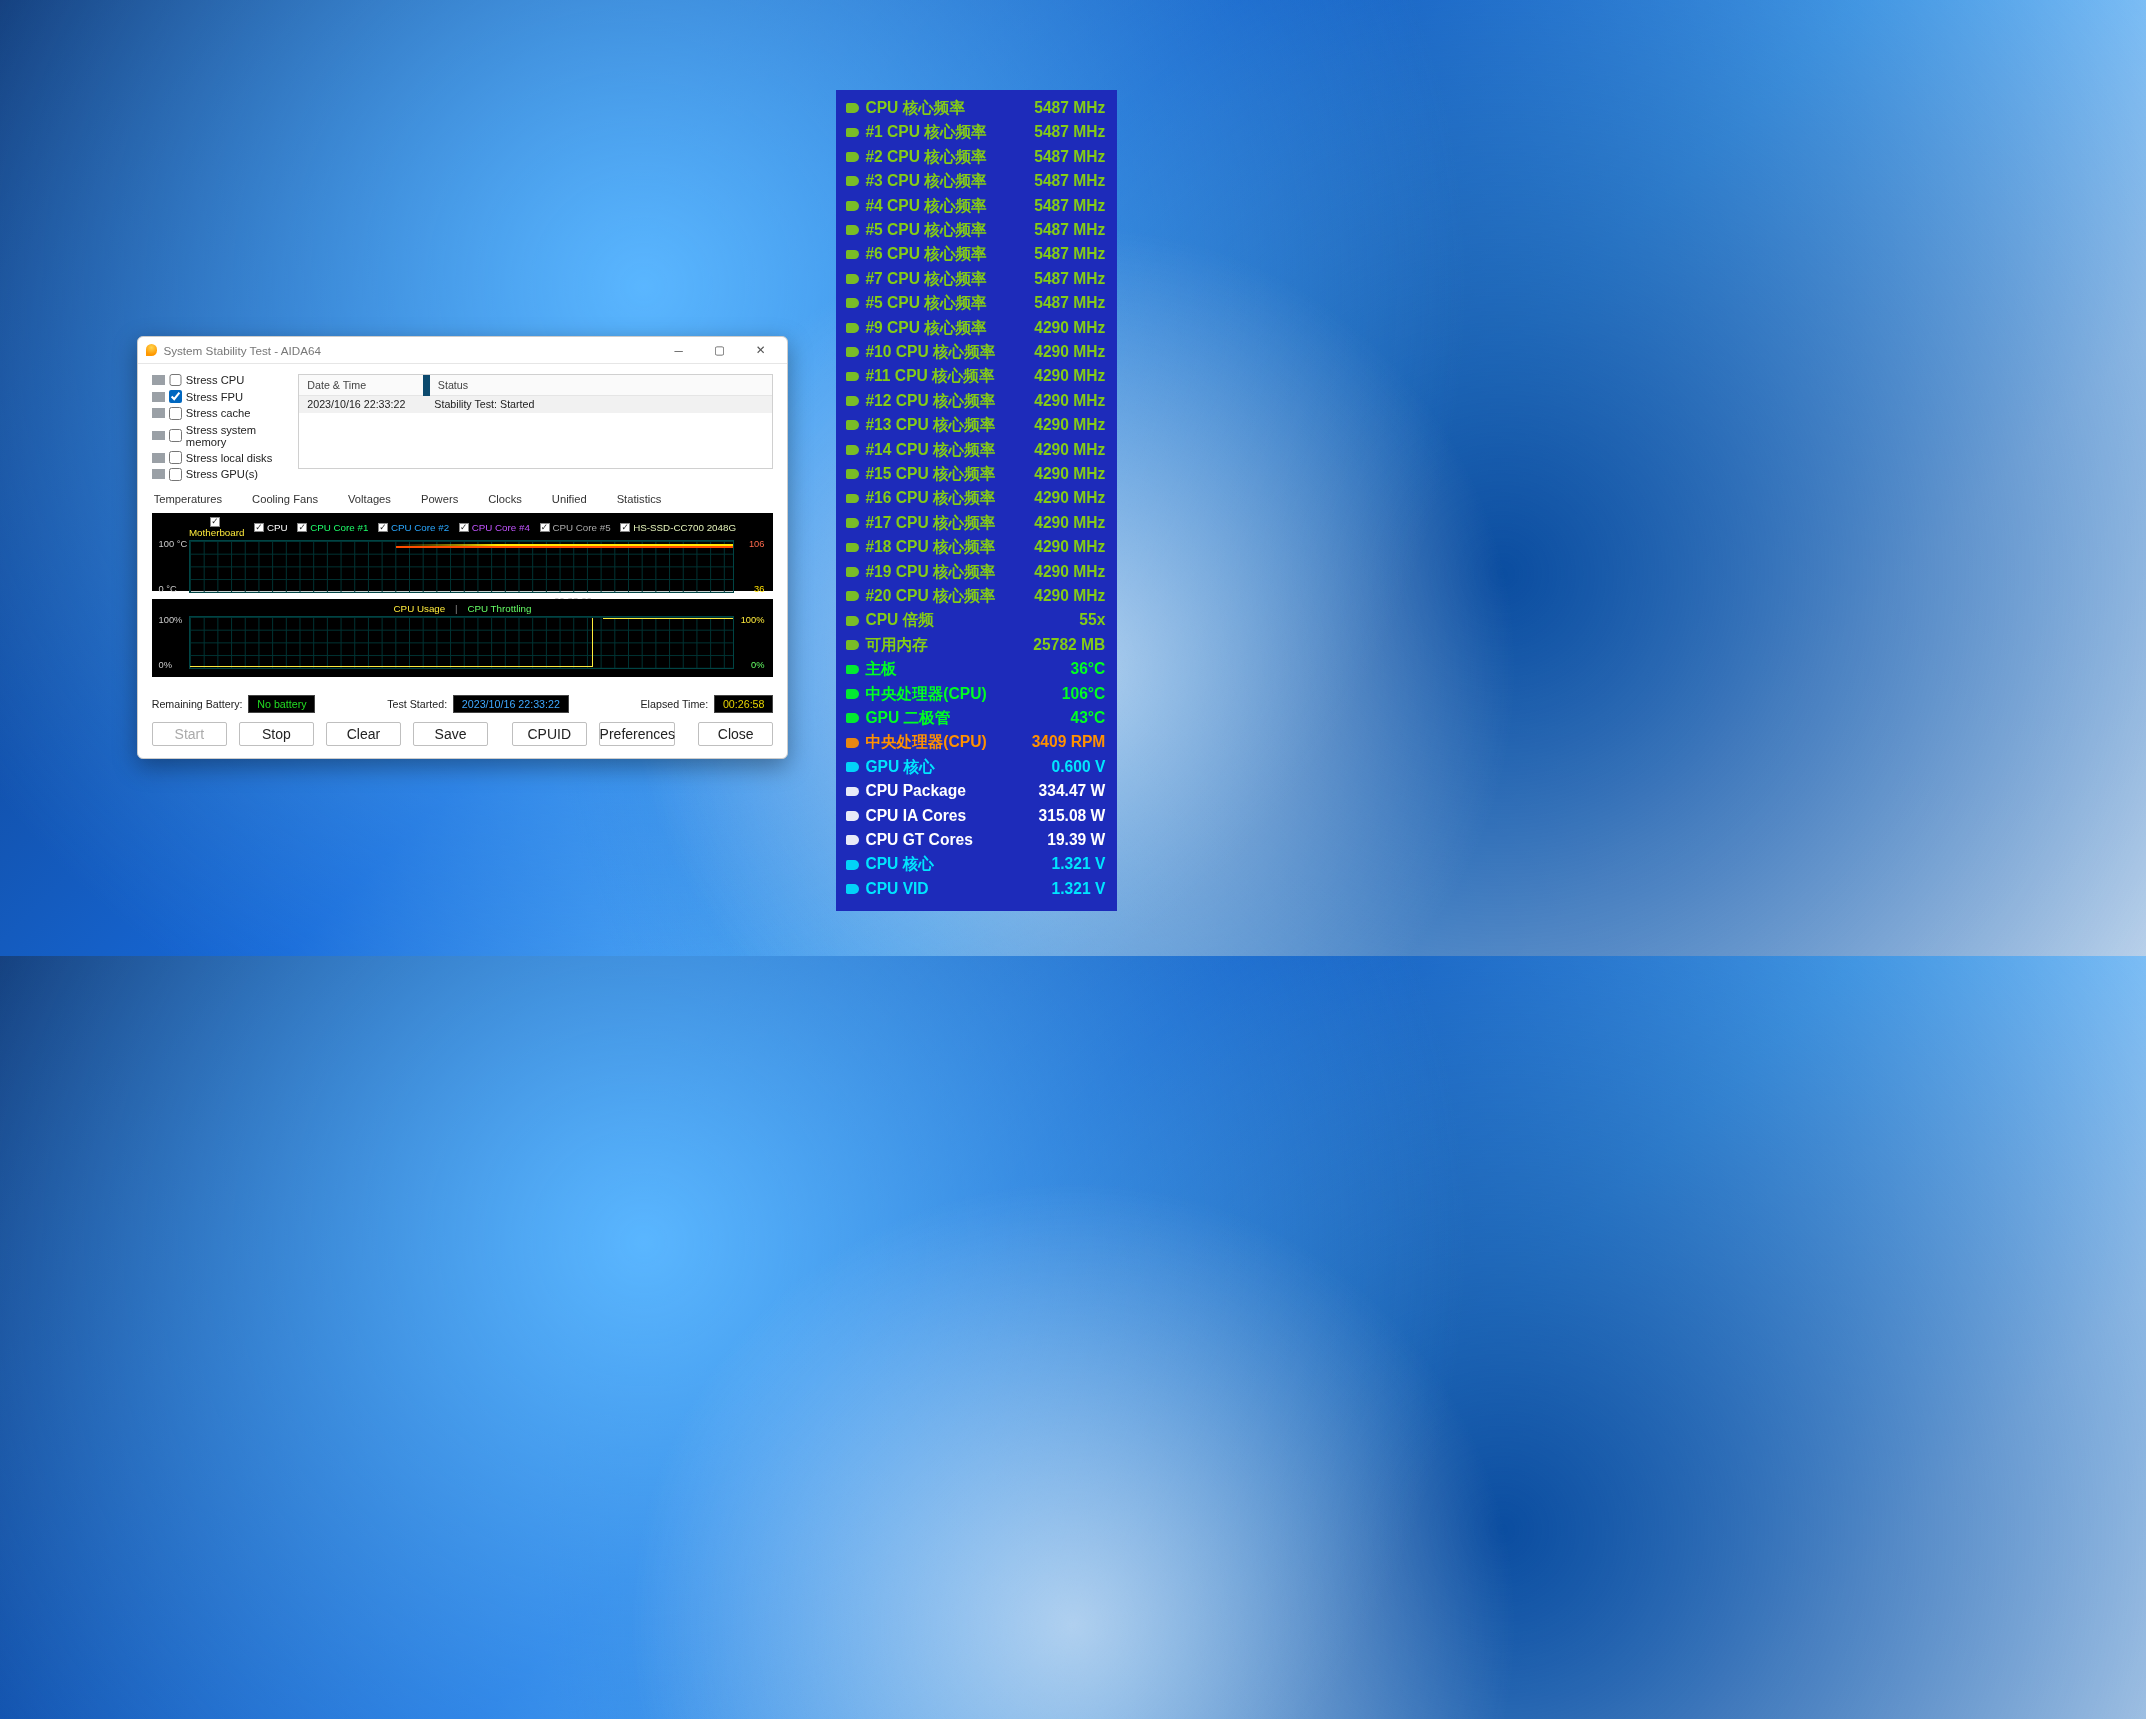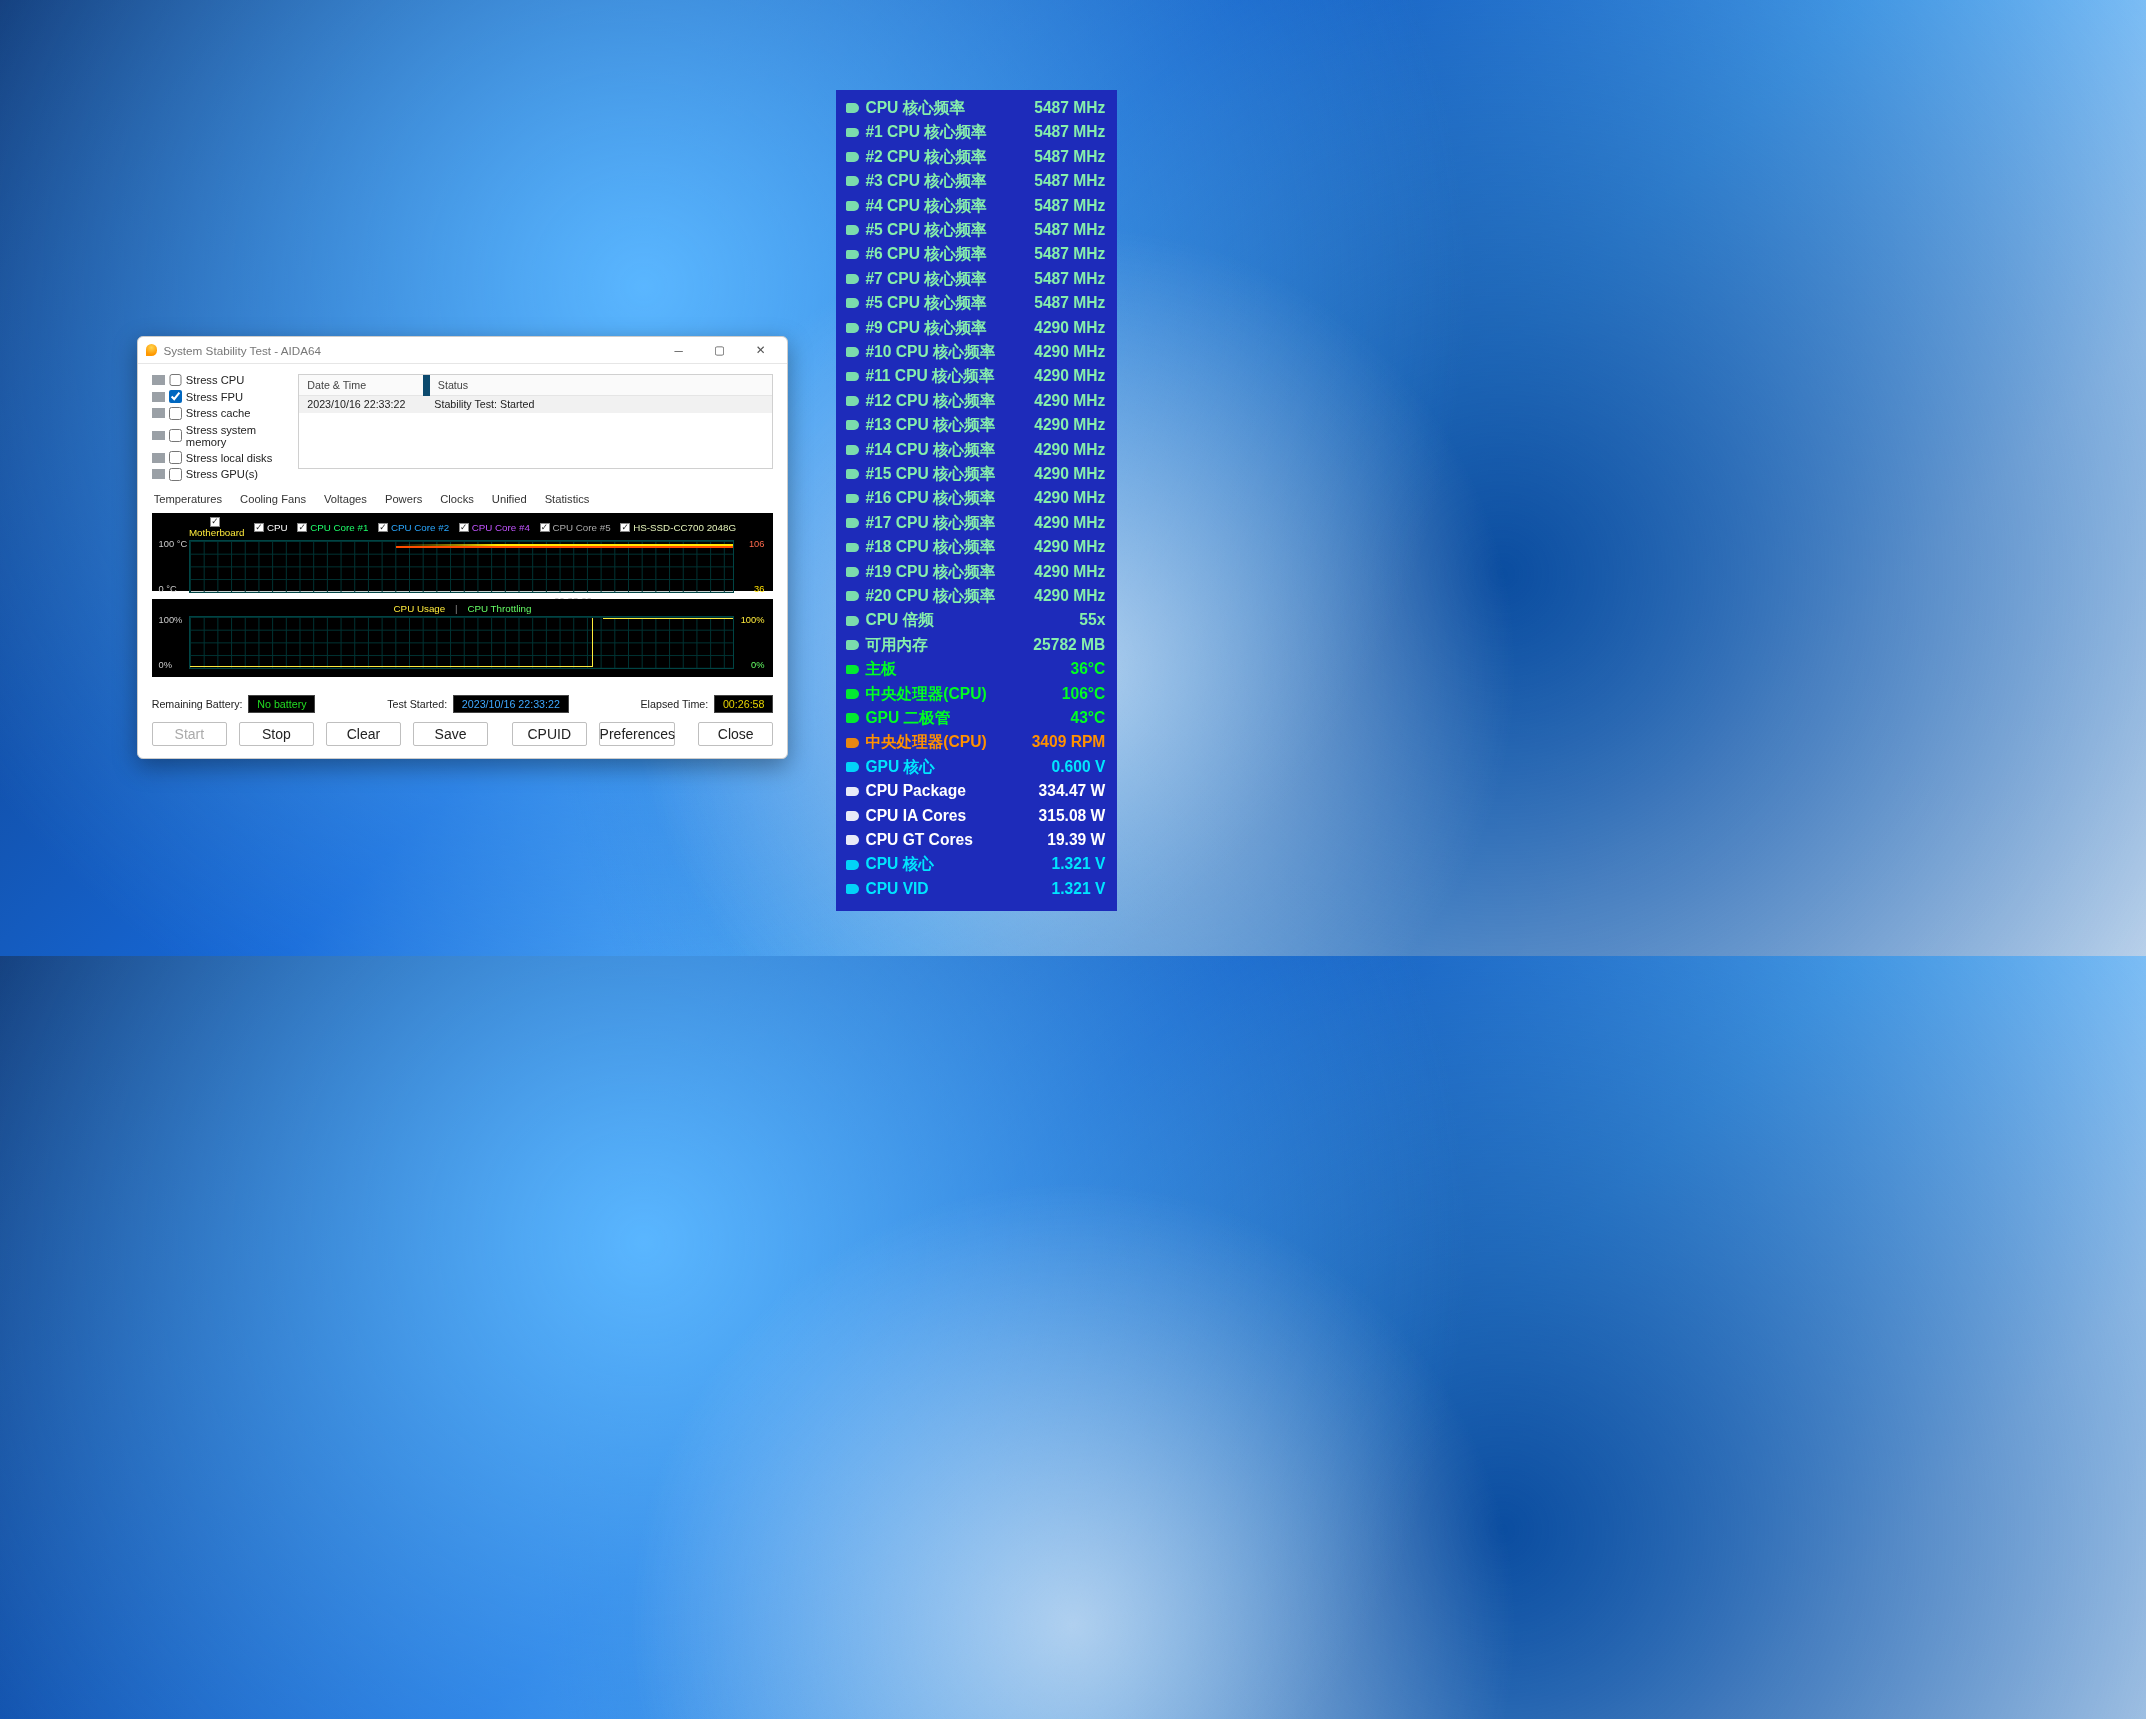--- a/index.html
+++ b/index.html
@@ -20,21 +20,21 @@
   background: #1d2bba; padding: 5.9px 11.7px 9.8px 9.8px;
 }
 .osd-row {
   display: flex; align-items: center; justify-content: space-between;
   font-size: 15.6px; font-weight: bold; line-height: 24.4px; white-space: nowrap;
 }
 .osd-icon { width: 13.7px; height: 9.8px; margin-right: 5.9px; flex: none;
   background: currentColor; border-radius: 2px 5.9px 5.9px 2px; opacity: .9; }
 .osd-label { flex: 1; }
 .osd-val { margin-left: 5.9px; }
-.c-yellow { color: #86efac; justify-content: center; }
+.c-yellow { color: #84cc16; justify-content: center; }
 .c-basegreen { color: #00ff22; }
 .c-cyan { color: #00e5ff; }
 .c-orange { color: #ff9100; }
 .c-white { color: #fff; }
 
 
 .win {
   position: absolute; left: 137px; top: 336px; width: 651px;
   background: #fff; border: 1px solid #ccc; border-radius: 5.9px;
   box-shadow: 0 7.8px 23.4px rgba(0,0,0,.35);
@@ -56,21 +56,21 @@
 .srow input[type=checkbox] { width: 12.7px; height: 12.7px; accent-color: #0067c0; }
 
 .logwrap { flex: 1; border: 1px solid #d0d0d0; height: 95px; overflow: hidden; }
 .logtbl { width: 100%; border-collapse: collapse; font-size: 10.7px; }
 .logtbl th { text-align: left; font-weight: 400; color: #444; padding: 3.9px 7.8px;
   background: #fafafa; border-bottom: 1px solid #e5e5e5; border-right: 7px solid #0c4a6e; }
 .logtbl th:last-child { border-right: none; }
 .logtbl td { padding: 2.9px 7.8px; color: #222; background: #f1f1f1; }
 .logtbl td:first-child { width: 127px; }
 
-.tabs { display: flex; gap: 14px; margin-top: 6.8px; font-size: 11.2px; color: #333; }
+.tabs { display: flex; gap: 26px; margin-top: 6.8px; font-size: 11.2px; color: #333; }
 .tab { padding: 2px 2px 3.9px; cursor: pointer; }
 .tab.active { font-weight: 500; }
 
 .graph {
   margin-top: 3.9px; background: #000; height: 78px; position: relative;
   padding: 3.9px 5.9px; color: #bbb; font-size: 9.8px;
 }
 .graph2 { height: 78px; margin-top: 7.8px; }
 .legend { display: flex; gap: 9.8px; justify-content: center; align-items: center;
   font-size: 9.8px; margin-bottom: 2px; }

